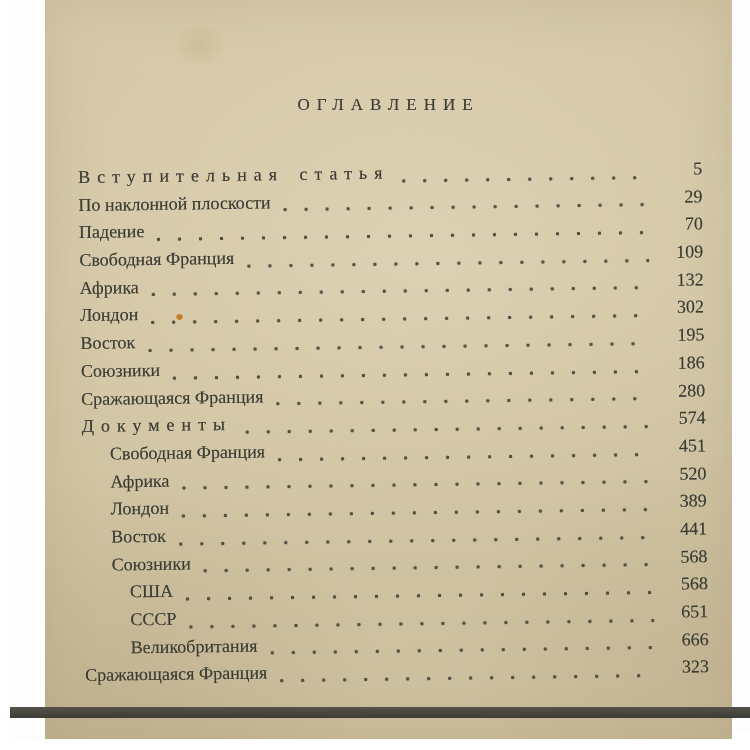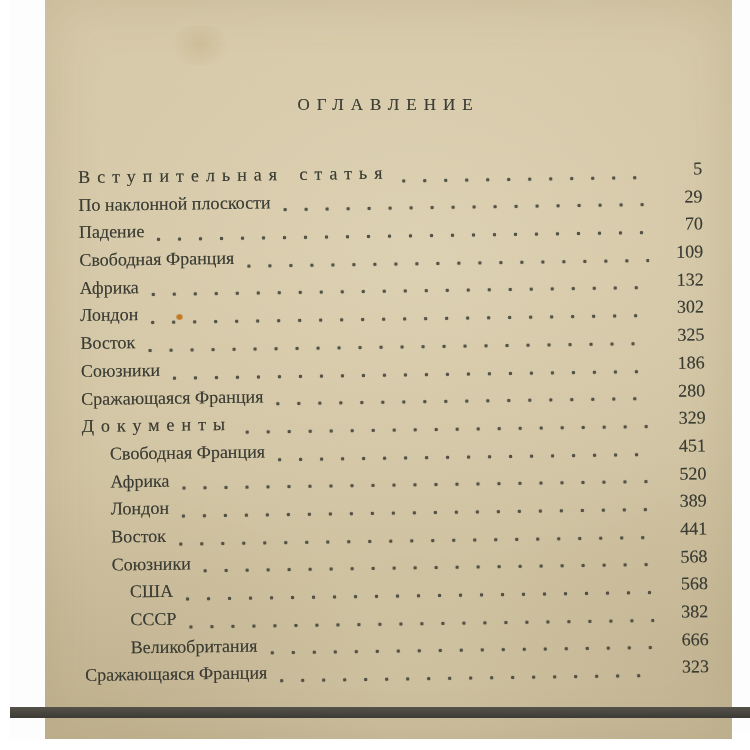--- a/index.html
+++ b/index.html
@@ -102,39 +102,39 @@
 
   <div class="row indent-0">
     <span class="label">Лондон</span>
     <span class="dots"></span>
     <span class="pagenum">302</span>
   </div>
 
   <div class="row indent-0">
     <span class="label">Восток</span>
     <span class="dots"></span>
-    <span class="pagenum">325</span>
+    <span class="pagenum">195</span>
   </div>
 
   <div class="row indent-0">
     <span class="label">Союзники</span>
     <span class="dots"></span>
     <span class="pagenum">186</span>
   </div>
 
   <div class="row indent-0">
     <span class="label">Сражающаяся Франция</span>
     <span class="dots"></span>
     <span class="pagenum">280</span>
   </div>
 
   <div class="row indent-0 spaced">
     <span class="label">Документы</span>
     <span class="dots"></span>
-    <span class="pagenum">329</span>
+    <span class="pagenum">574</span>
   </div>
 
   <div class="row indent-1">
     <span class="label">Свободная Франция</span>
     <span class="dots"></span>
     <span class="pagenum">451</span>
   </div>
 
   <div class="row indent-1">
     <span class="label">Африка</span>
@@ -162,21 +162,21 @@
 
   <div class="row indent-2">
     <span class="label">США</span>
     <span class="dots"></span>
     <span class="pagenum">568</span>
   </div>
 
   <div class="row indent-2">
     <span class="label">СССР</span>
     <span class="dots"></span>
-    <span class="pagenum">382</span>
+    <span class="pagenum">651</span>
   </div>
 
   <div class="row indent-2">
     <span class="label">Великобритания</span>
     <span class="dots"></span>
     <span class="pagenum">666</span>
   </div>
 
   <div class="row indent-0">
     <span class="label">Сражающаяся Франция</span>

